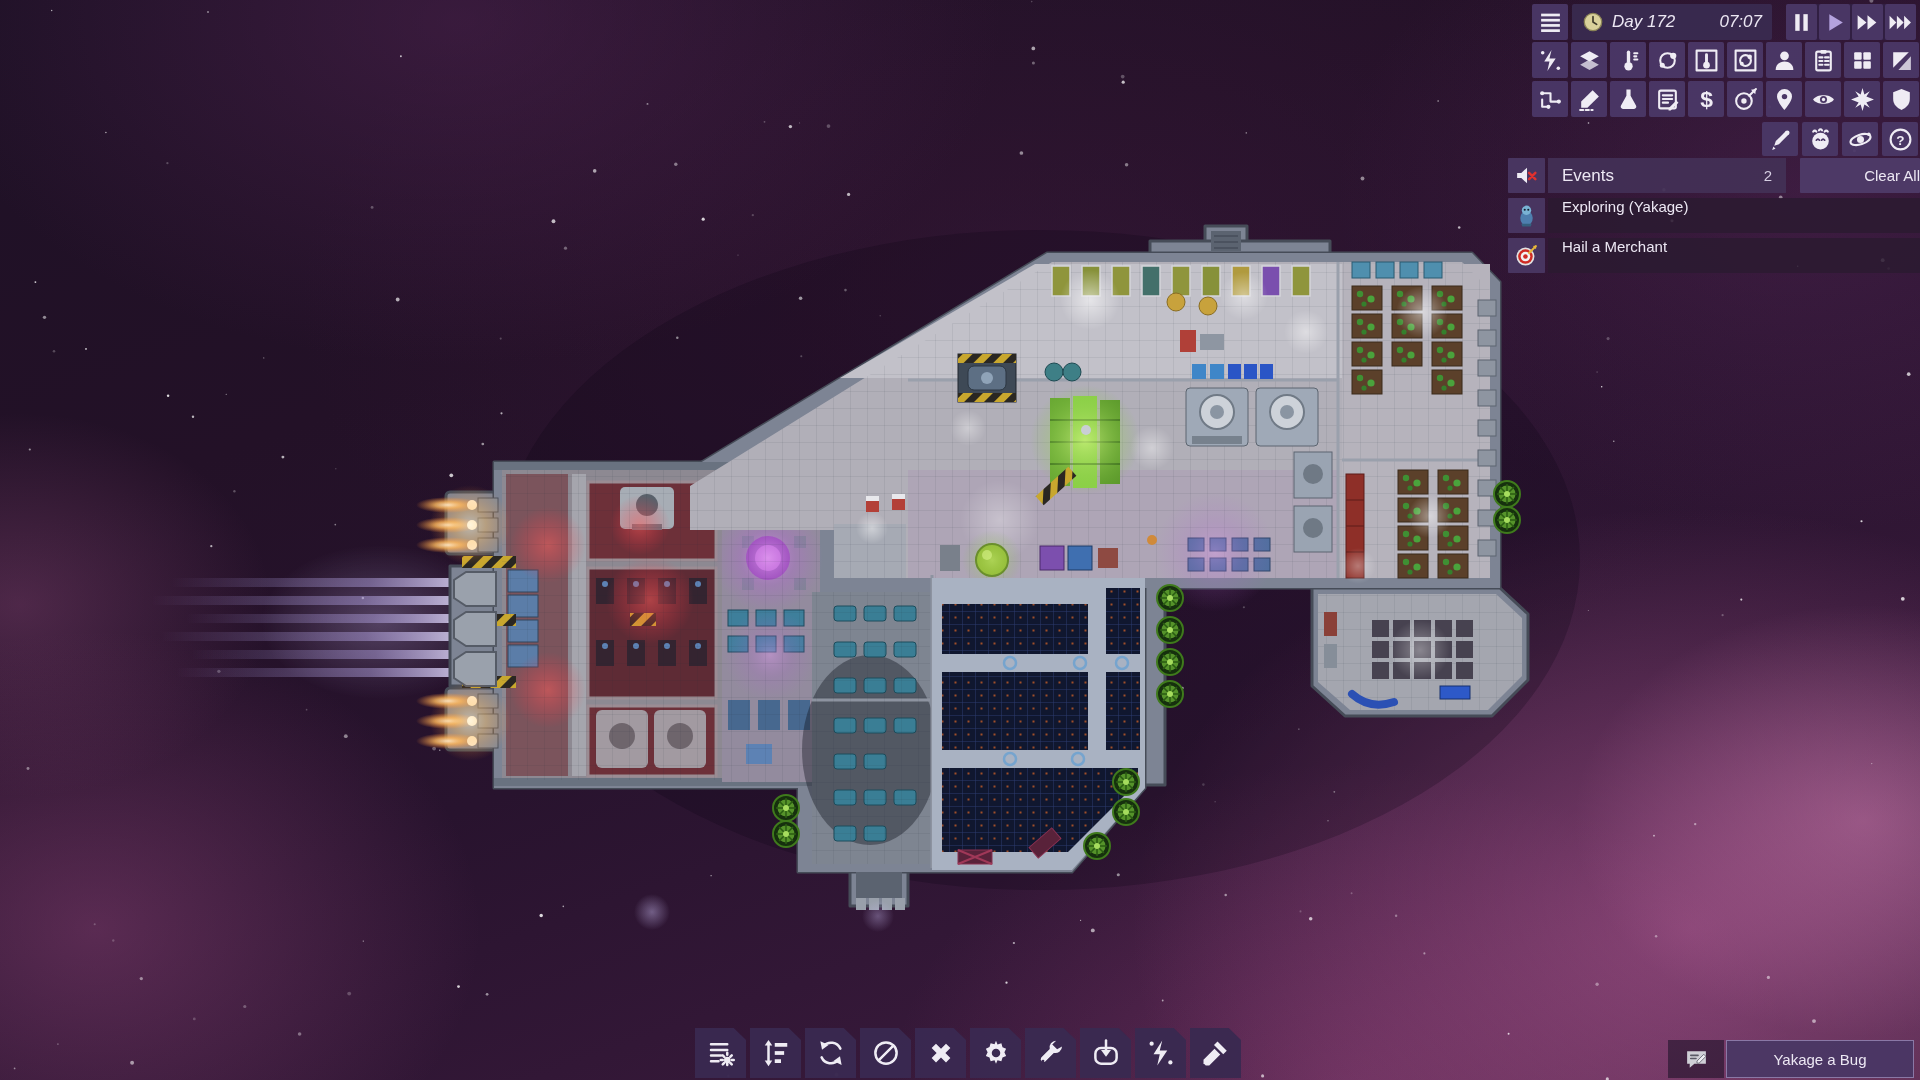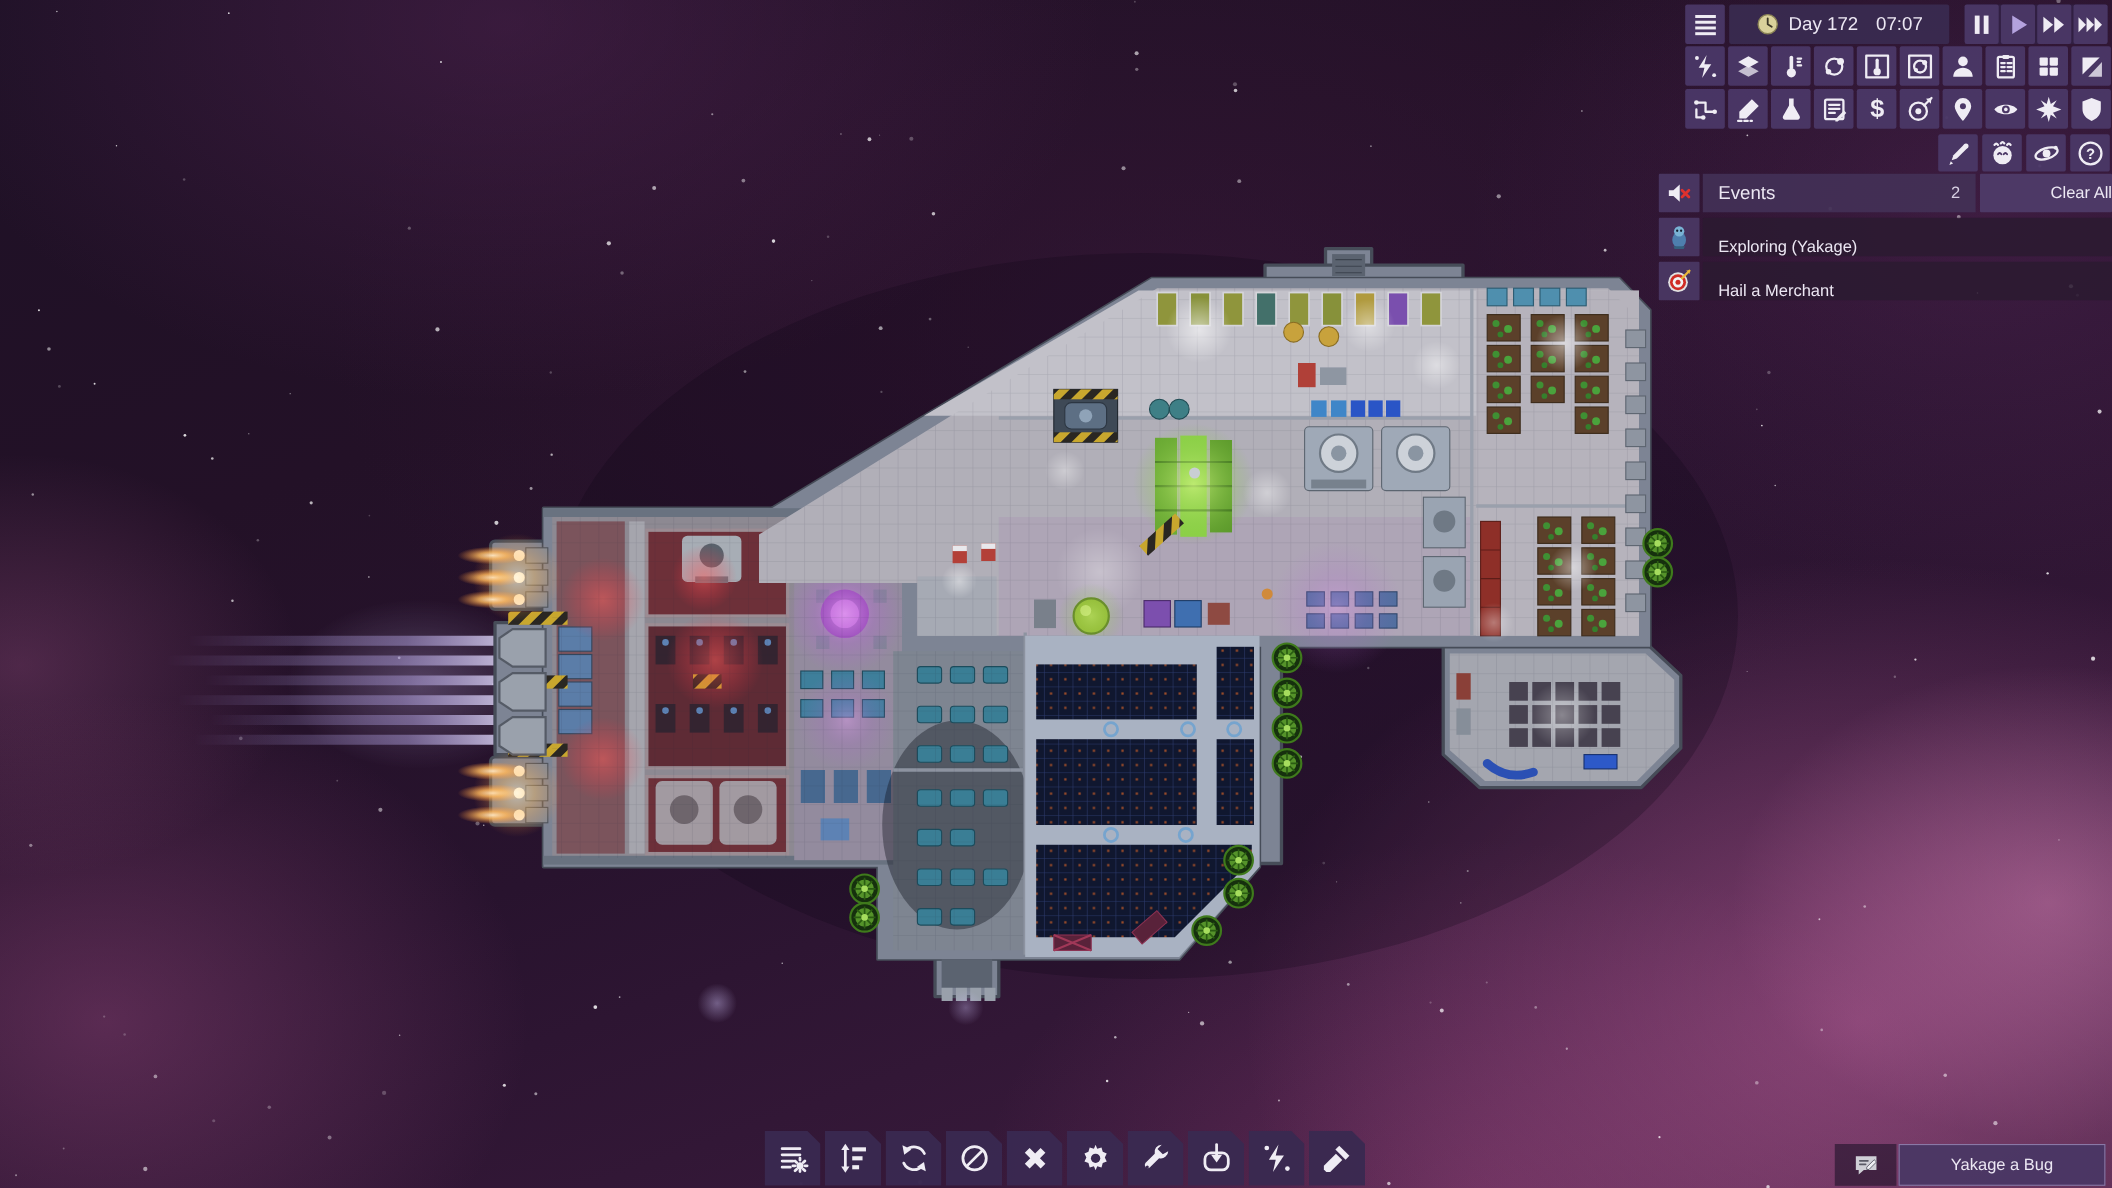--- a/index.html
+++ b/index.html
@@ -23,32 +23,32 @@
     display:flex;align-items:center;justify-content:center;border-radius:2px;flex:none;
   }
   .tile.sm{width:31px;}
   .tile.r3{height:34px;}
   .row{position:absolute;display:flex;gap:3px;}
   .ic{width:25px;height:25px;fill:#efecf4;}
   .ic .st{fill:none;stroke:#efecf4;stroke-width:2;stroke-linecap:round;stroke-linejoin:round;}
   #topbar{position:absolute;left:1532px;top:4px;display:flex;align-items:stretch;}
   #timebar{
     box-sizing:border-box;width:200px;height:36px;margin-left:4px;background:rgba(57,42,80,.94);
-    display:flex;align-items:center;padding:0 24px;gap:8px;border-radius:2px;font-size:17px;
+    display:flex;align-items:center;padding:0 10px;gap:8px;border-radius:2px;font-size:17px;font-style:italic;
   }
   #timebar .day{flex:1;}
   #controls{display:flex;gap:2px;margin-left:14px;background:rgba(50,36,72,.7);border-radius:2px;}
   #events{position:absolute;left:1508px;top:158px;width:412px;font-size:15px;}
   .ev-line{display:flex;gap:3px;margin-bottom:5px;align-items:stretch;height:35px;}
   .ev-ic{box-sizing:border-box;width:37px;background:rgba(74,55,99,.95);display:flex;align-items:center;justify-content:center;flex:none;border-radius:1px;}
-  .ev-head-band{flex:1;display:flex;gap:4px;}
+  .ev-head-band{flex:1;display:flex;gap:14px;}
   .ev-title-area{flex:1;background:rgba(67,48,86,.93);display:flex;align-items:center;padding:0 14px;font-size:17px;}
   .ev-title-area .cnt{margin-left:auto;color:#d7cfe3;font-size:15px;}
   .ev-clear{width:120px;background:rgba(78,58,104,.96);display:flex;align-items:center;justify-content:flex-end;cursor:pointer;border-radius:1px;}
-  .ev-band{flex:1;background:rgba(43,26,49,.88);display:flex;align-items:flex-end;padding:0 14px;border-radius:1px;}
+  .ev-band{flex:1;background:rgba(43,26,49,.88);display:flex;align-items:flex-start;padding:0 14px;border-radius:1px;}
   #bottombar{position:absolute;left:695px;top:1028px;display:flex;gap:4px;}
   .btile{
     width:51px;height:50px;background:rgba(58,41,81,.97);display:flex;align-items:center;justify-content:center;
     clip-path:polygon(0 0,76% 0,100% 24%,100% 100%,0 100%);flex:none;
   }
   .btile .ic{width:30px;height:30px;}
   #bugreport{position:absolute;left:1668px;top:1040px;display:flex;height:38px;}
   #bug-ic{width:56px;background:rgba(22,14,34,.55);display:flex;align-items:center;justify-content:center;}
   #bug-btn{
     box-sizing:border-box;width:188px;margin-left:2px;background:rgba(74,55,100,.95);

